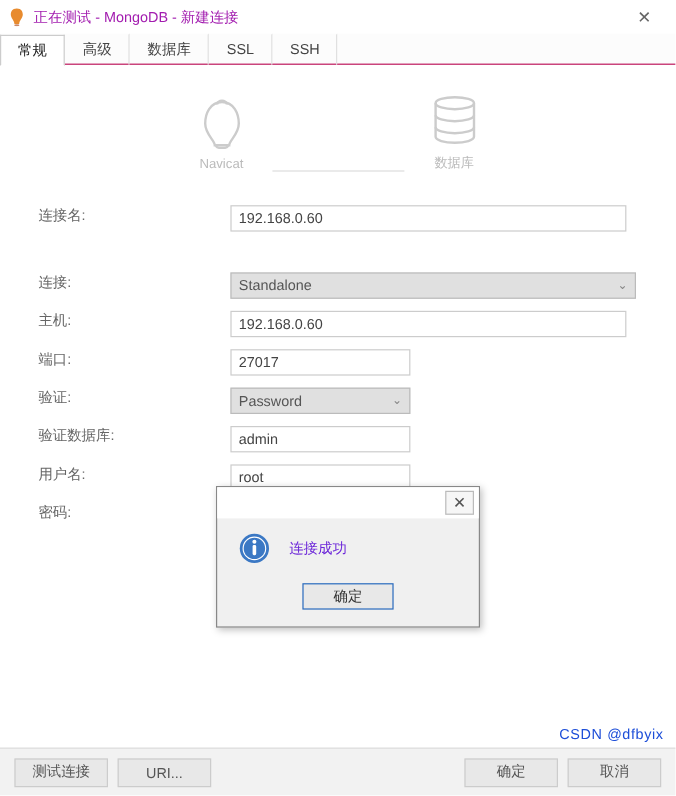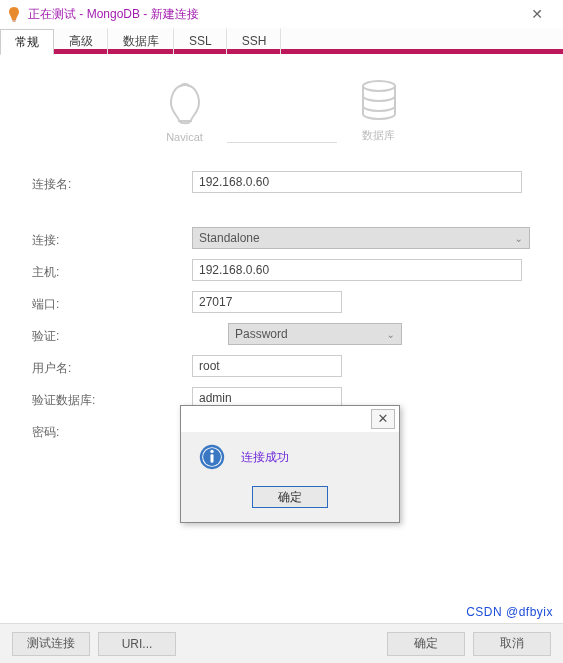--- a/index.html
+++ b/index.html
@@ -3,41 +3,41 @@
 <meta charset="utf-8">
 <style>
 * { box-sizing: border-box; font-family: "Microsoft YaHei", "Segoe UI", sans-serif; font-size: 12px; }
 body { margin: 0; background: #fff; width: 563px; height: 663px; overflow: hidden; position: relative; }
 
 .titlebar { height: 28px; background: #fff; display: flex; align-items: center; padding: 0 6px; border-bottom: 0; }
 .titlebar .app-icon { width: 16px; height: 16px; margin-right: 6px; }
 .titlebar .title-text { flex: 1; color: #a21caf; font-size: 12px; }
 .titlebar .close-x { width: 40px; text-align: center; color: #666; font-size: 14px; cursor: pointer; }
 
-.tabs { display: flex; border-bottom: 5px solid #be185d; height: 26px; background: #fcfcfc; }
+.tabs { display: flex; border-bottom: 1px solid #be185d; height: 26px; background: #fcfcfc; }
 .tab { padding: 0 14px; line-height: 24px; height: 26px; color: #444; cursor: pointer; border: 1px solid transparent; border-bottom: none; }
 .tab.active { background: #fff; border: 1px solid #ccc; border-bottom: 1px solid #fff; position: relative; top: 1px; color: #222; }
 .tab:not(.active){ border-right:1px solid #e0e0e0; }
 
 .content { padding: 18px 32px 0 32px; }
 
 .diagram { display: flex; justify-content: center; align-items: flex-end; gap: 18px; margin: 6px 0 28px 0; }
 .diagram .col { display: flex; flex-direction: column; align-items: center; gap: 6px; color: #aaa; }
 .diagram .col .lbl { font-size: 11px; color: #bbb; }
 .diagram .line { width: 110px; height: 1px; background: #ddd; }
 
-.form-row { display: flex; align-items: flex-end; margin-bottom: 10px; }
+.form-row { display: flex; align-items: flex-start; margin-bottom: 10px; }
 .form-row .label { width: 160px; color: #666; }
 .form-row .field { flex: 1; }
 .gap { height: 24px; }
 
 input[type=text], input[type=password] { width: 330px; height: 22px; border: 1px solid #ccc; padding: 0 6px; background: #fff; color: #444; outline: none; }
 input.short { width: 150px; }
 .select { width: 240px; height: 22px; border: 1px solid #bbb; background: #e0e0e0; padding: 0 6px; display: flex; align-items: center; justify-content: space-between; color: #555; cursor: pointer; }
-.select.small { width: 174px; margin-left: 36px; }
+.select.small { width: 150px; }
 .select .chev { color: #888; font-size: 10px; }
 .checkbox-row { display: flex; align-items: center; gap: 4px; margin-left: 160px; margin-top: 4px; }
 .checkbox-row input { accent-color: #5a9; }
 .checkbox-row label { color: #666; }
 
 .footer { position: absolute; left: 0; right: 0; bottom: 0; height: 40px; background: #f2f2f2; display: flex; align-items: center; padding: 0 12px; gap: 8px; border-top: 1px solid #ddd; }
 .footer .spacer { flex: 1; }
 .btn { min-width: 78px; height: 24px; background: #e8e8e8; border: 1px solid #ccc; color: #555; cursor: pointer; padding: 0 10px; }
 
 .modal { position: absolute; left: 180px; top: 405px; width: 220px; background: #f0f0f0; border: 1px solid #888; box-shadow: 2px 2px 6px rgba(0,0,0,0.25); }
@@ -130,27 +130,27 @@
     <div class="label">验证:</div>
     <div class="field">
       <div class="select small">
         <span>Password</span>
         <span class="chev">⌄</span>
       </div>
     </div>
   </div>
 
   <div class="form-row">
-    <div class="label">用户名:</div>
-    <div class="field"><input type="text" class="short" value="root" style=""></div>
+    <div class="label">验证数据库:</div>
+    <div class="field"><input type="text" class="short" value="admin" style=""></div>
   </div>
 
   <div class="form-row">
-    <div class="label">验证数据库:</div>
-    <div class="field"><input type="text" class="short" value="admin" style=""></div>
+    <div class="label">用户名:</div>
+    <div class="field"><input type="text" class="short" value="root" style=""></div>
   </div>
 
   <div class="form-row">
     <div class="label">密码:</div>
     <div class="field"><input type="text" class="short" value="••••••" style=""></div>
   </div>
 
   <div class="checkbox-row">
     <input type="checkbox" checked="" id="spw" style="">
     <label for="spw">保存密码</label>

